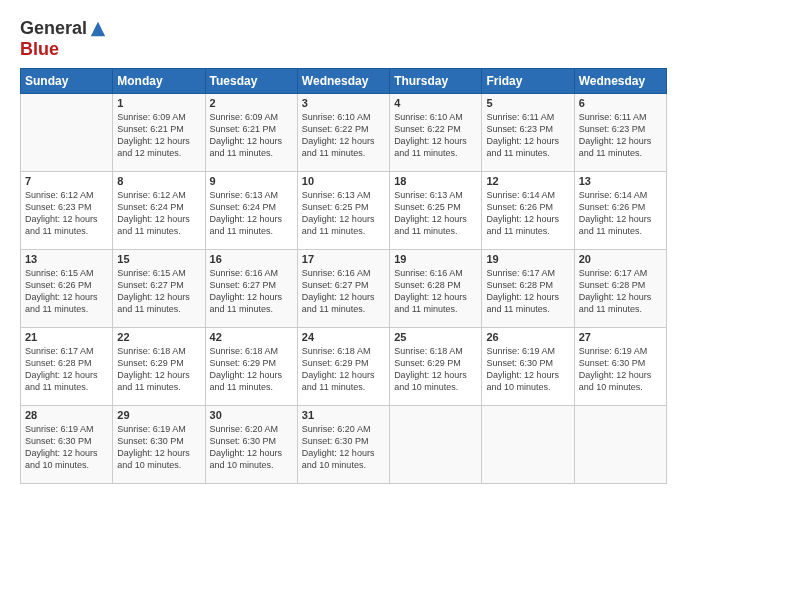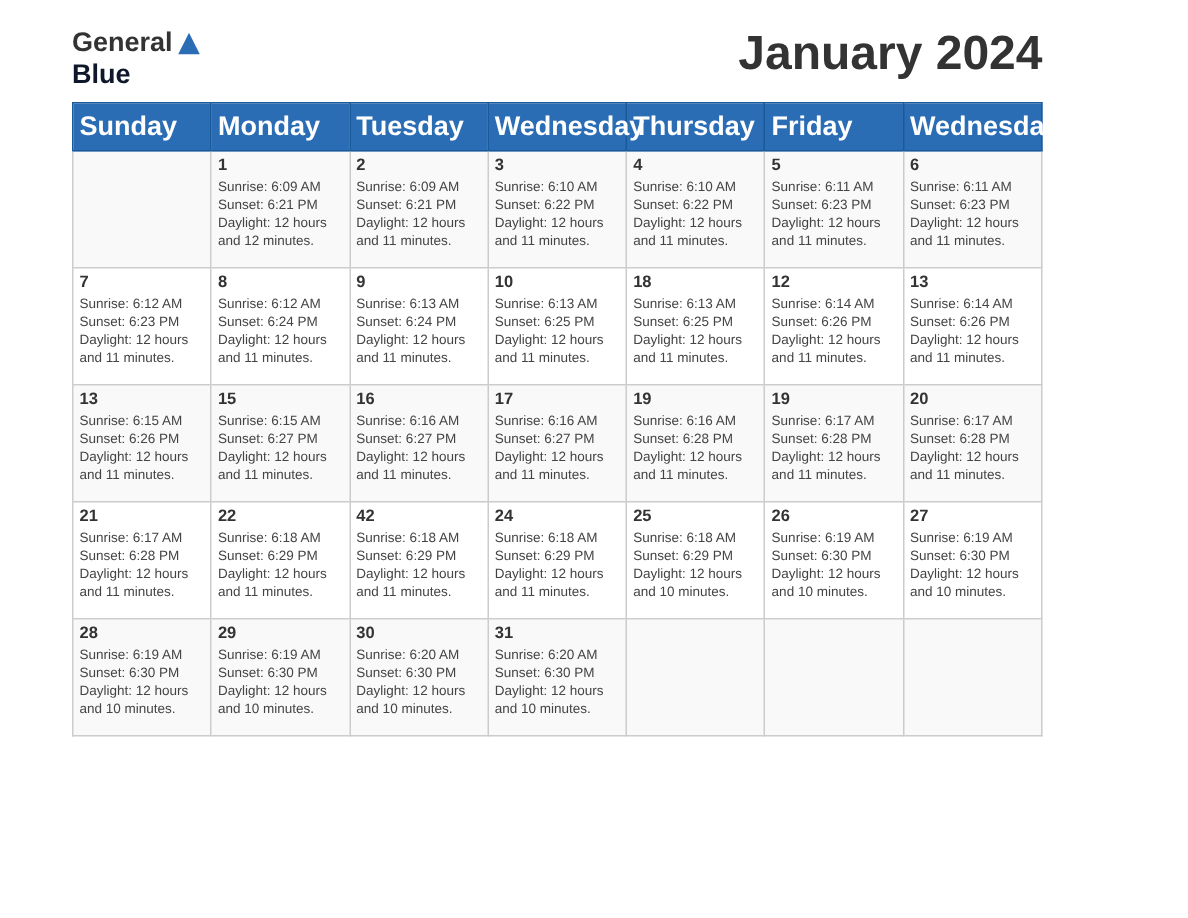--- a/index.html
+++ b/index.html
@@ -7,21 +7,20 @@
       width: 792px;
       height: 612px;
       font-family: Arial, sans-serif;
       background: #fff;
       overflow: hidden;
     }
     .container {
       width: 687px;
       height: 612px;
       padding: 18px 20px 10px 20px;
-      margin-left: 28px;
     }
     .header {
       display: flex;
       justify-content: space-between;
       align-items: flex-start;
       margin-bottom: 8px;
     }
     .logo {
       display: flex;
       flex-direction: column;
@@ -32,21 +31,21 @@
       align-items: center;
     }
     .logo-general {
       font-size: 18px;
       font-weight: bold;
       color: #333;
     }
     .logo-blue {
       font-size: 18px;
       font-weight: bold;
-      color: #0f172a;
+      color: #b91c1c;
     }
     .logo-icon {
       width: 18px;
       height: 18px;
       margin-left: 2px;
     }
     .title-section {
       text-align: right;
     }
     .month-title {
@@ -61,21 +60,21 @@
       margin-top: 2px;
     }
     table {
       width: 100%;
       border-collapse: collapse;
       table-layout: fixed;
     }
     thead tr th {
       background-color: #2a6db5;
       color: #fff;
-      font-size: 18px;
+      font-size: 12px;
       font-weight: bold;
       padding: 5px 4px;
       text-align: left;
       border: 1px solid #1a5a9a;
     }
     tbody tr td {
       border: 1px solid #ccc;
       vertical-align: top;
       padding: 3px 4px;
       font-size: 9.5px;
@@ -108,21 +107,20 @@
     <div class="logo">
       <div class="logo-text">
         <span class="logo-general">General</span>
         <svg class="logo-icon" viewBox="0 0 20 20">
           <polygon points="10,2 18,18 2,18" fill="#2a6db5"></polygon>
         </svg>
       </div>
       <span class="logo-blue">Blue</span>
     </div>
     <div class="title-section">
-      <div class="month-title">January 2024</div>
     </div>
   </div>
 
   <table>
     <thead>
       <tr>
       <th>Sunday</th>
           <th>Monday</th>
           <th>Tuesday</th>
           <th>Wednesday</th>

